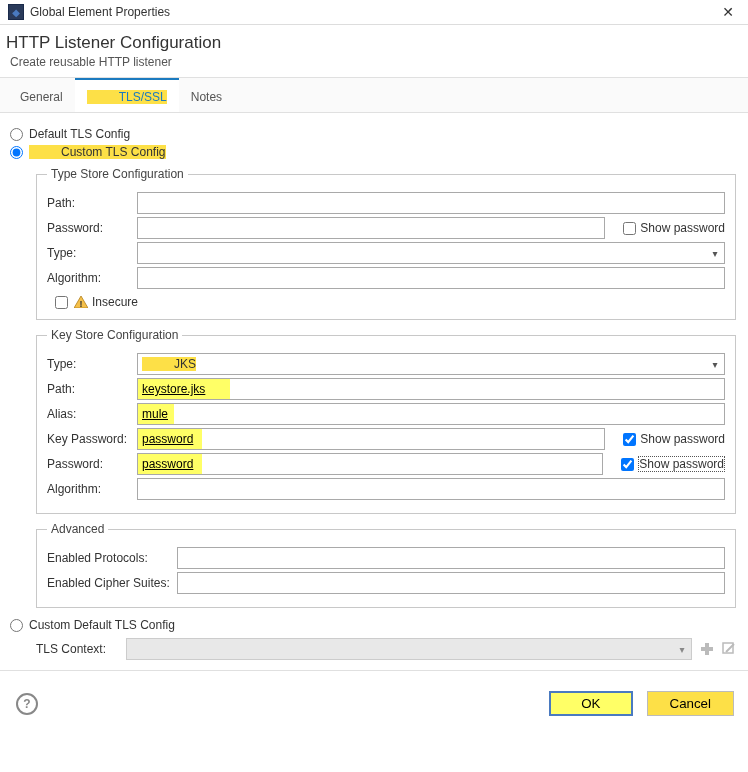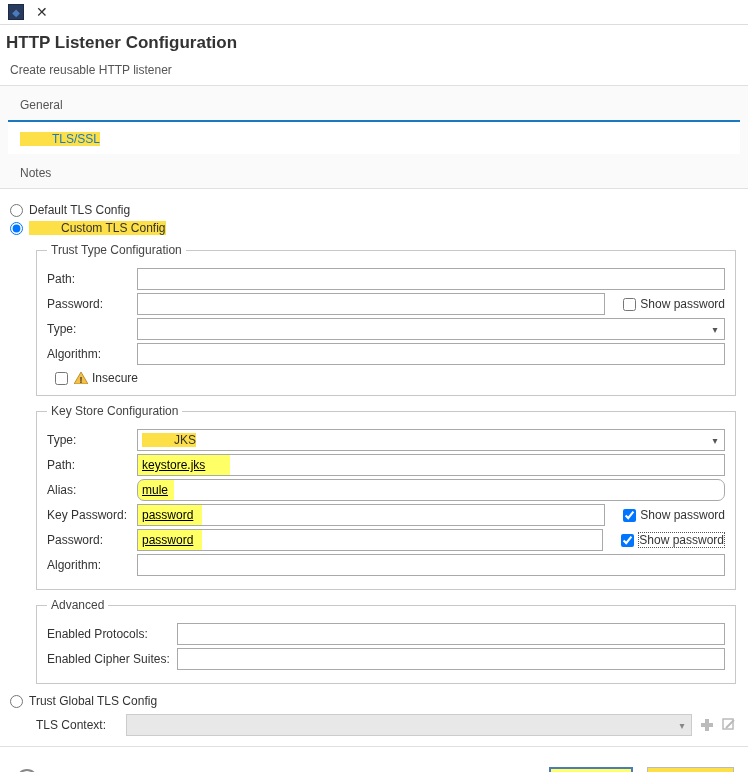--- a/index.html
+++ b/index.html
@@ -2,24 +2,24 @@
 <html><head>
   <meta charset="utf-8">
   <style>
     * { box-sizing: border-box; margin: 0; padding: 0; }
     body { font-family: "Segoe UI", Tahoma, sans-serif; font-size: 12px; color: #333; background: #fff; width: 748px; }
     .title-bar { display: flex; align-items: center; padding: 4px 8px; border-bottom: 1px solid #ddd; }
     .app-icon { width: 16px; height: 16px; background: #2a3a5a; border: 1px solid #1a2a4a; margin-right: 6px; display: inline-flex; align-items: center; justify-content: center; color:#4a7ac0; font-size:10px; }
     .title-text { flex: 1; }
     .close-x { cursor: pointer; padding: 0 6px; font-size: 14px; }
     .header { padding: 8px 10px 8px 6px; }
-    .header h2 { font-size: 17px; font-weight: 700; margin-bottom: 10px; }
+    .header h2 { font-size: 17px; font-weight: 400; margin-bottom: 2px; }
     .header .sub { color: #555; margin-left:4px; }
     .divider { height: 1px; background: #e0e0e0; }
-    .tabs { display: flex; border-bottom: 1px solid #e0e0e0; padding: 0 8px; background:#fafafa;flex-direction:column; }
+    .tabs { display: flex; border-bottom: 1px solid #e0e0e0; padding: 0 8px; background:#fafafa; }
     .tab { padding: 10px 12px 8px; cursor: pointer; border-top: 2px solid transparent; color:#555; position:relative; }
     .tab.active { color: #1b7abf; border-top: 2px solid #1b7abf; background:#fff; }
     .hl { background: #fde047; padding-left: 32px; }
     .content { padding: 10px 12px 10px 10px; }
     .radio-row { display: flex; align-items: center; margin: 4px 0; }
     .radio-row input[type=radio] { margin-right: 6px; }
     fieldset.group { border: 1px solid #c8c8c8; padding: 8px 10px 10px 10px; margin: 8px 0 8px 26px; position: relative; width: calc(100% - 26px); }
     fieldset.group > legend { padding: 0 4px; color: #444; font-size:12px; }
     .form-row { display: flex; align-items: center; margin: 3px 0; }
     .form-row label { width: 90px; }
@@ -43,20 +43,21 @@
     button.ok{ background:#ffff66; border:2px solid #4a7ac0; padding:3px 30px; cursor:pointer;}
     button.cancel{ background:#fde047; border:1px solid #bbb; padding:4px 22px; cursor:pointer;}
     .check-wrap input{ margin-right:4px;}
     svg { display:block; }
   </style>
 </head>
 <body>
 
 <div class="title-bar">
   <span class="app-icon">◆</span>
+  <span class="title-text">Global Element Properties</span>
   <span class="close-x">✕</span>
 </div>
 
 <div class="header">
   <h2>HTTP Listener Configuration</h2>
   <div class="sub">Create reusable HTTP listener</div>
 </div>
 <div class="divider"></div>
 
 <div class="tabs">
@@ -69,21 +70,21 @@
   <div class="radio-row">
     <input type="radio" name="tlsmode" style="">
     <span>Default TLS Config</span>
   </div>
   <div class="radio-row">
     <input type="radio" name="tlsmode" checked="" style="">
     <span class="hl">Custom TLS Config</span>
   </div>
 
   <fieldset class="group">
-    <legend>Trust Type Configuration</legend>
+    <legend>Type Store Configuration</legend>
     <div class="form-row">
       <label>Path:</label>
       <input type="text" value="" style="">
     </div>
     <div class="form-row">
       <label>Password:</label>
       <input type="text" value="" style="">
       <span class="check-wrap">
           <input type="checkbox" style="">
           <span>Show password</span>
@@ -120,21 +121,21 @@
         <span class="sel-text"><span class="hl">JKS</span></span>
         <span class="sel-btn">▾</span>
       </div>
     </div>
     <div class="form-row">
       <label>Path:</label>
       <input type="text" class="hl" value="keystore.jks" style="background: linear-gradient(to right, rgb(255, 255, 102) 0px, rgb(255, 255, 102) 92px, rgb(255, 255, 255) 92px);">
     </div>
     <div class="form-row">
       <label>Alias:</label>
-      <input type="text" class="hl" value="mule" style="background: linear-gradient(to right, rgb(255, 255, 102) 0px, rgb(255, 255, 102) 36px, rgb(255, 255, 255) 36px); border-radius: 7px;">
+      <input type="text" class="hl" value="mule" style="background: linear-gradient(to right, rgb(255, 255, 102) 0px, rgb(255, 255, 102) 36px, rgb(255, 255, 255) 36px);">
     </div>
     <div class="form-row">
       <label>Key Password:</label>
       <input type="text" class="hl" value="password" style="background: linear-gradient(to right, rgb(255, 255, 102) 0px, rgb(255, 255, 102) 64px, rgb(255, 255, 255) 64px);">
       <span class="check-wrap">
           <input type="checkbox" checked="" style="">
           <span>Show password</span>
         </span>
     </div>
     <div class="form-row">
@@ -158,21 +159,21 @@
       <input type="text" value="" style="">
     </div>
     <div class="form-row">
       <label class="wide">Enabled Cipher Suites:</label>
       <input type="text" value="" style="">
     </div>
   </fieldset>
 
   <div class="radio-row" style="margin-top:10px;">
     <input type="radio" name="tlsmode" style="">
-    <span>Trust Global TLS Config</span>
+    <span>Custom Default TLS Config</span>
   </div>
   <div class="context-row">
     <label>TLS Context:</label>
     <div class="sel-disabled">
       <span class="txt"></span>
       <span class="arr">▾</span>
     </div>
     <span class="ctx-icons">
       <span>
         <svg width="14" height="14">

